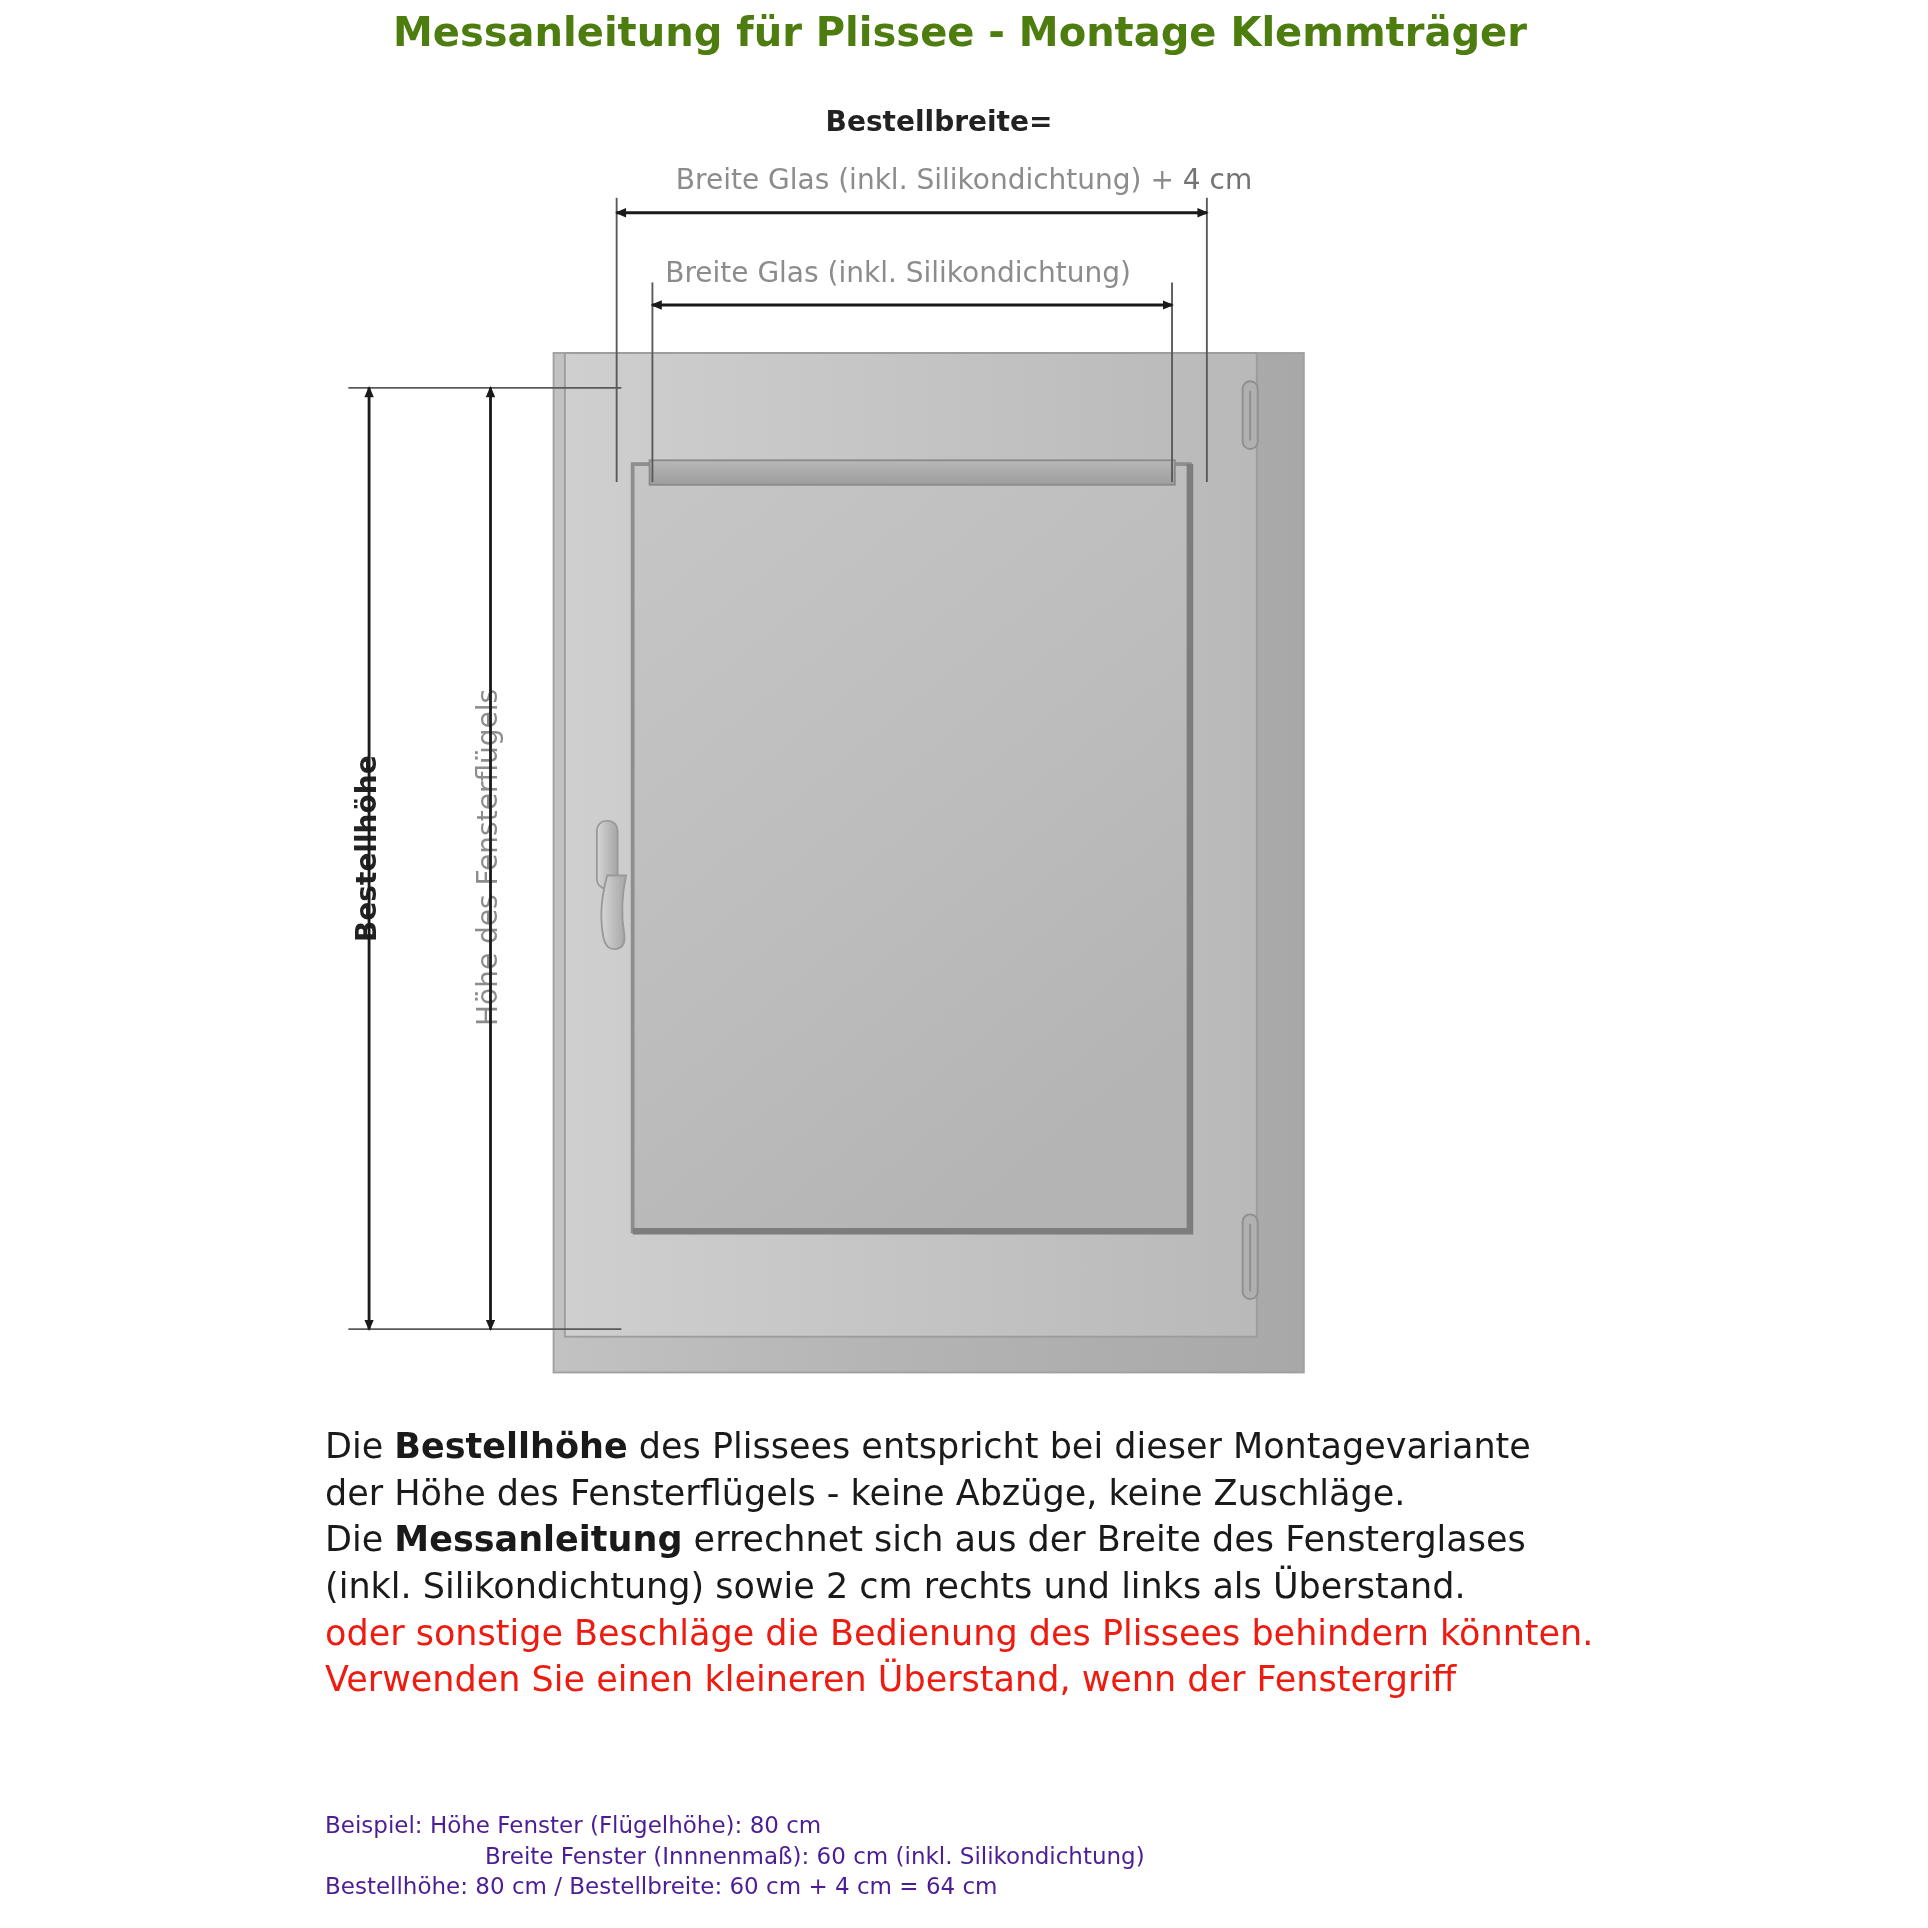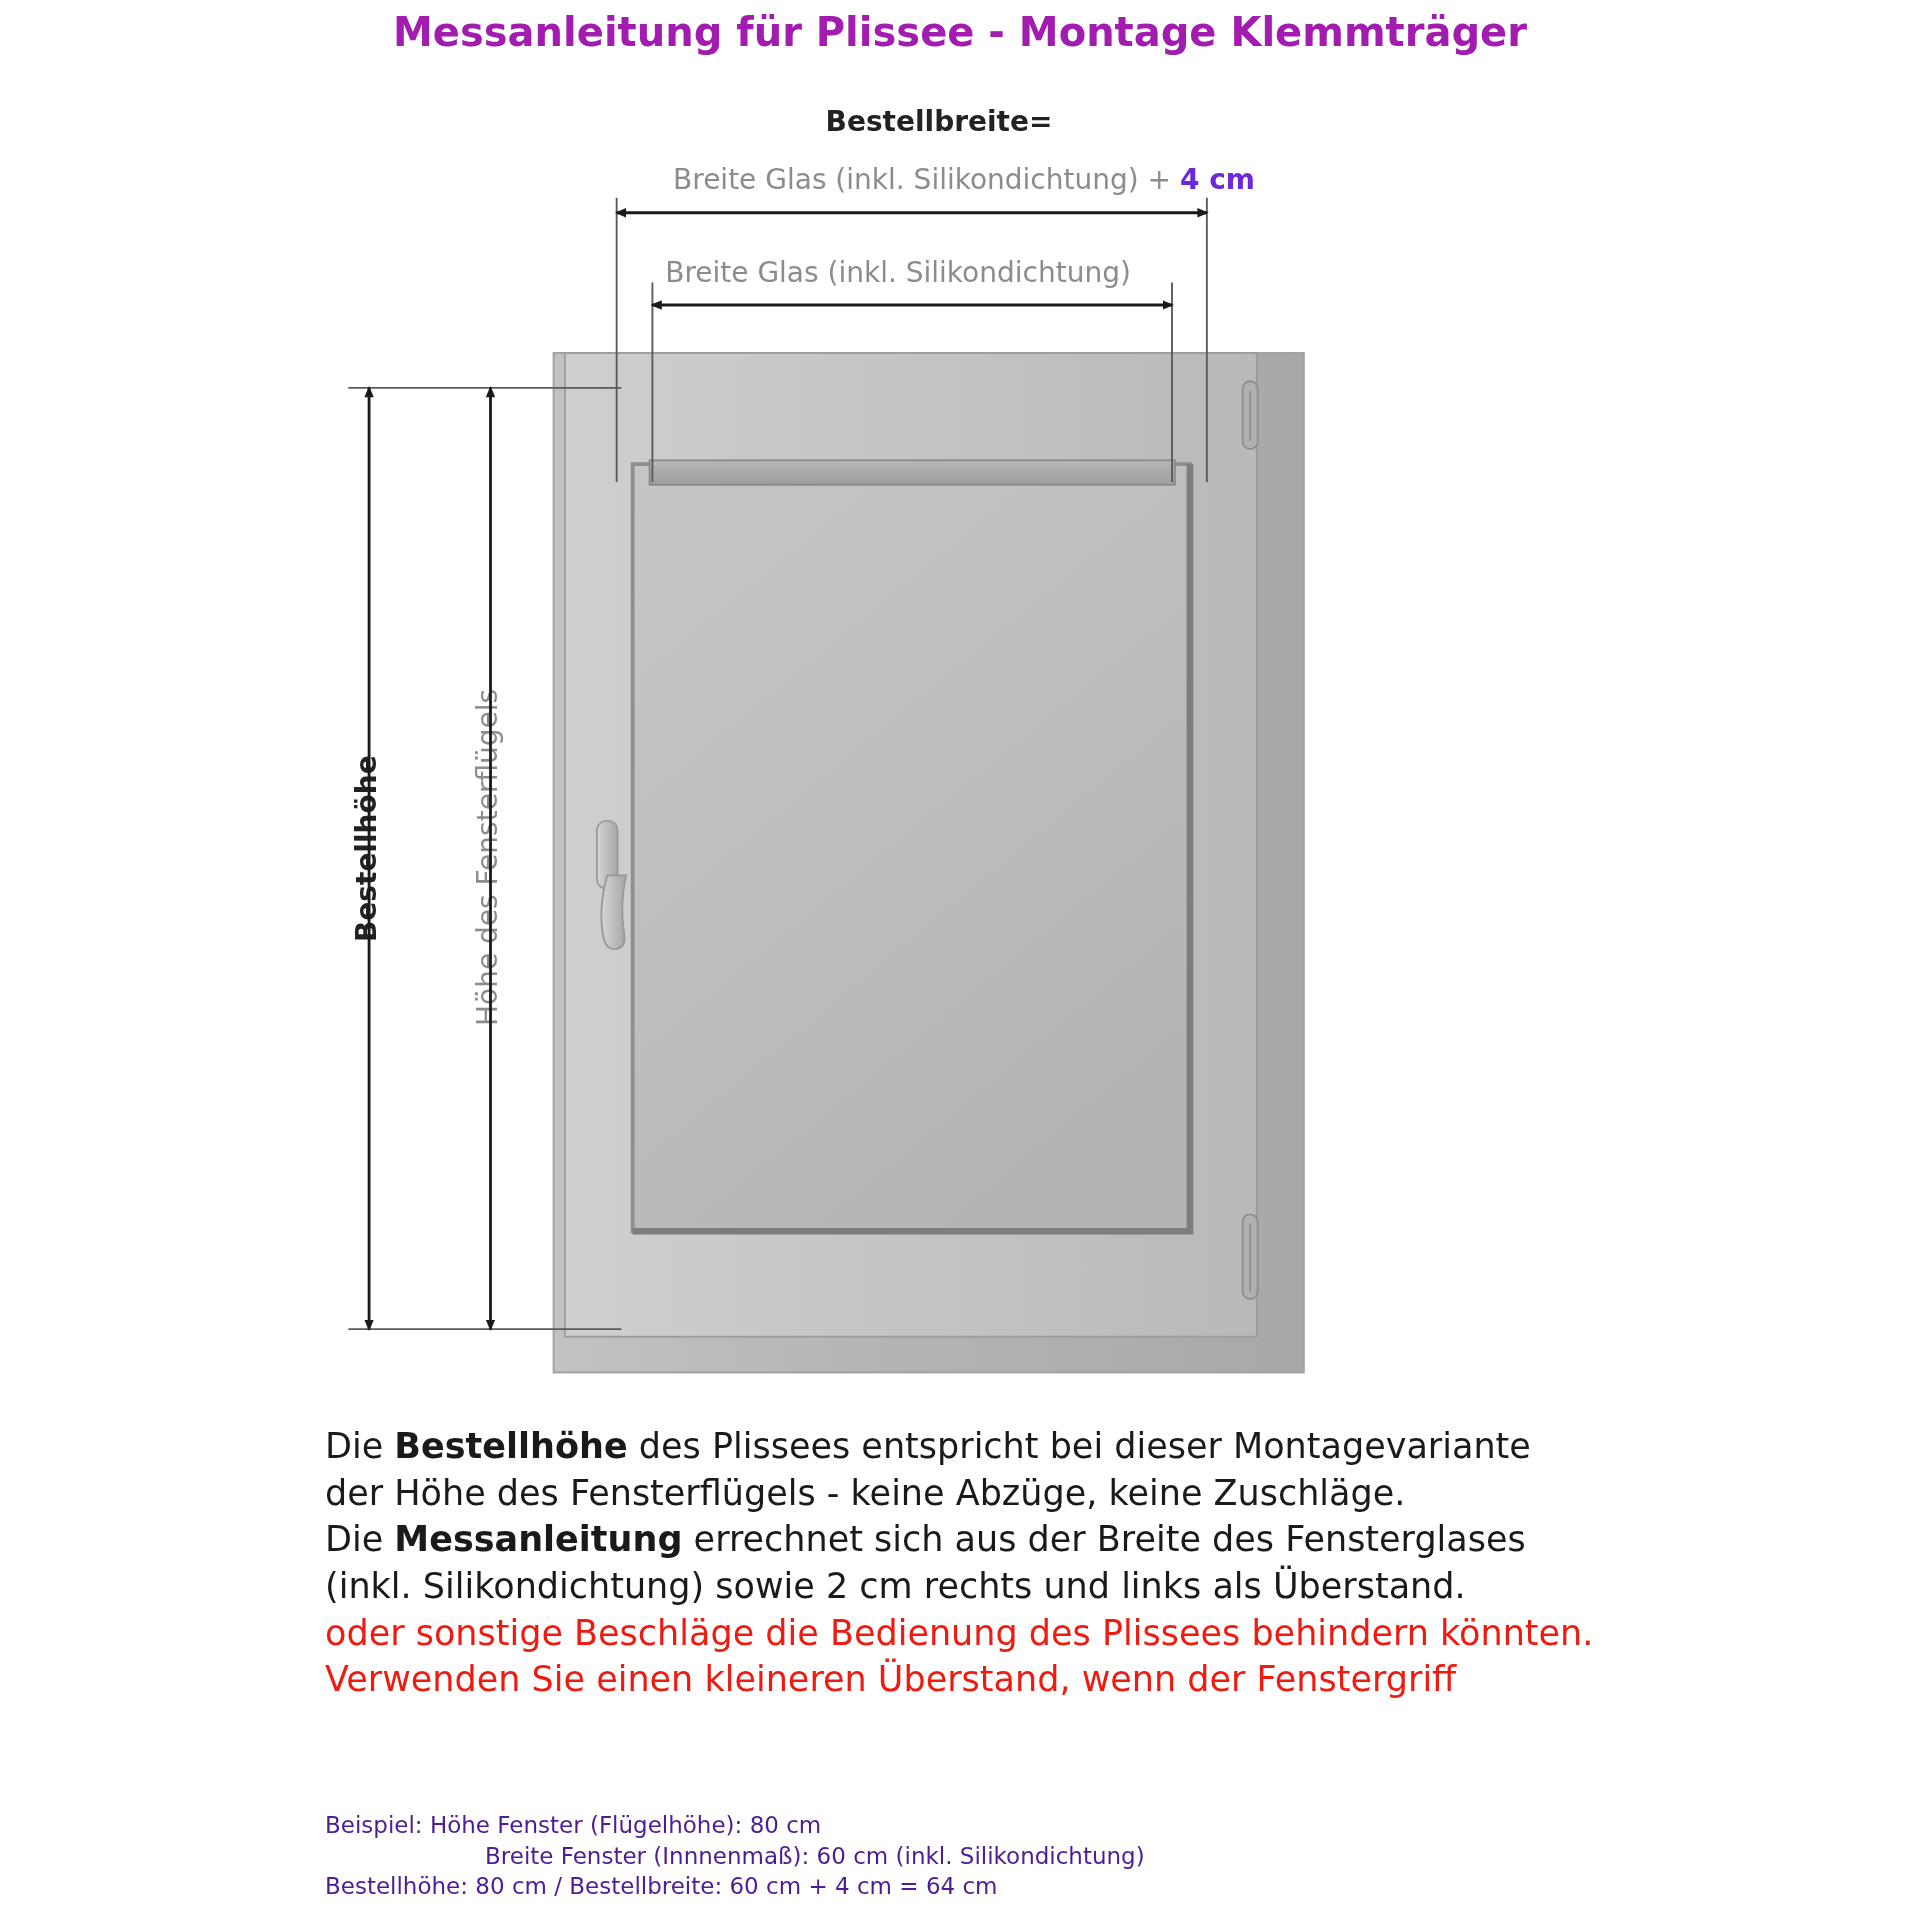--- a/index.html
+++ b/index.html
@@ -18,21 +18,21 @@
 
   
   #title {
     position: absolute;
     top: 9.4px;
     left: 0;
     width: 1920px;
     text-align: center;
     font-size: 40px;
     font-weight: bold;
-    color: #a21caf;
+    color: #4d7c0f;
     letter-spacing: 0px;
   }
 
   
   #lbl-bestellbreite {
     position: absolute;
     top: 105px;
     left: 0;
     width: 1878px;
     text-align: center;
@@ -43,22 +43,22 @@
   #lbl-breite-glas-plus {
     position: absolute;
     top: 163px;
     left: 0;
     width: 1928px;
     text-align: center;
     font-size: 28px;
     color: #8c8c8c;
   }
   #lbl-breite-glas-plus .red {
-    color: #6d28d9;
-    font-weight: bold;
+    color: #737373;
+    font-weight: normal;
   }
   #lbl-breite-glas {
     position: absolute;
     top: 256px;
     left: 0;
     width: 1796px;
     text-align: center;
     font-size: 28px;
     color: #8c8c8c;
   }

